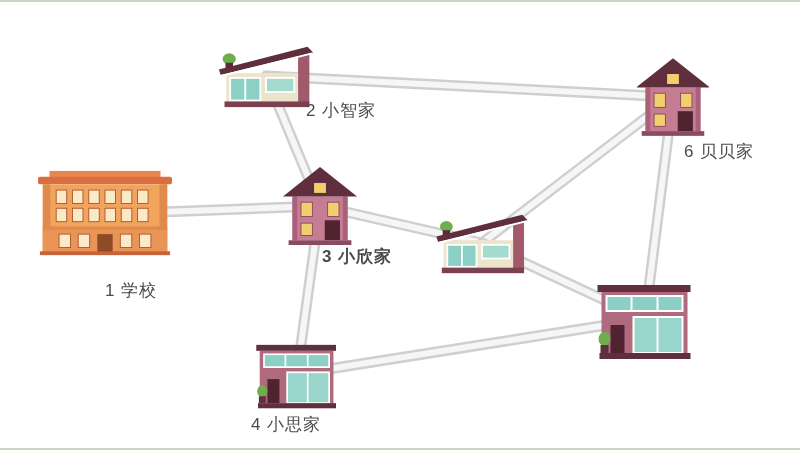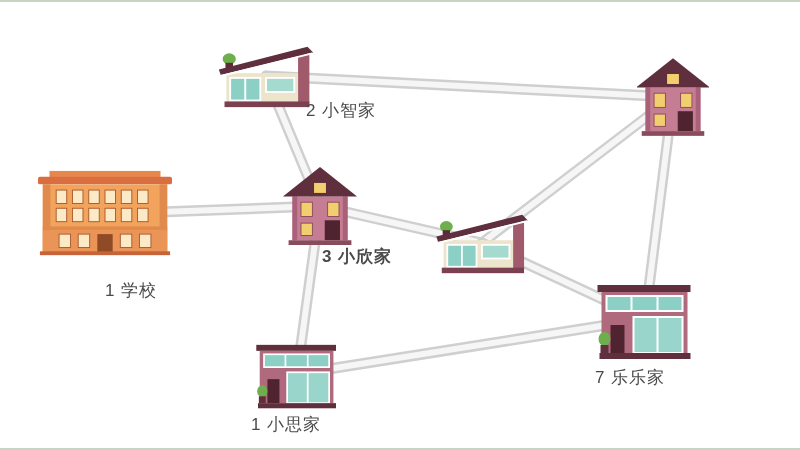--- a/index.html
+++ b/index.html
@@ -172,17 +172,17 @@
         <use href="#sym-modern-flat" xlink:href="#sym-modern-flat" x="254" y="338" width="86" height="72"></use>
         <use href="#sym-modern-slant" xlink:href="#sym-modern-slant" x="434" y="211" width="96" height="64"></use>
         <use href="#sym-gable" xlink:href="#sym-gable" x="637" y="58" width="72" height="78"></use>
         <use href="#sym-modern-flat" xlink:href="#sym-modern-flat" x="597" y="277" width="96" height="84"></use>
       </g>
   </svg>
 
   <div class="node-label" style="left: 131px; top: 290px;">1 学校</div>
   <div class="node-label" style="left: 341px; top: 110px;">2 小智家</div>
   <div class="node-label" style="left: 357px; top: 256px; font-weight: bold;">3 小欣家</div>
-  <div class="node-label" style="left: 286px; top: 424px;">1 小思家</div>
-  <div class="node-label" style="left: 630px; top: 377px;">7 乐乐家</div>
+  <div class="node-label" style="left: 286px; top: 424px;">4 小思家</div>
+  <div class="node-label" style="left: 719px; top: 151px;">6 贝贝家</div>
 
   <div class="edge-strip bottom" style="background: rgb(185, 204, 180);"></div>
 </div>
 
 </body></html>

